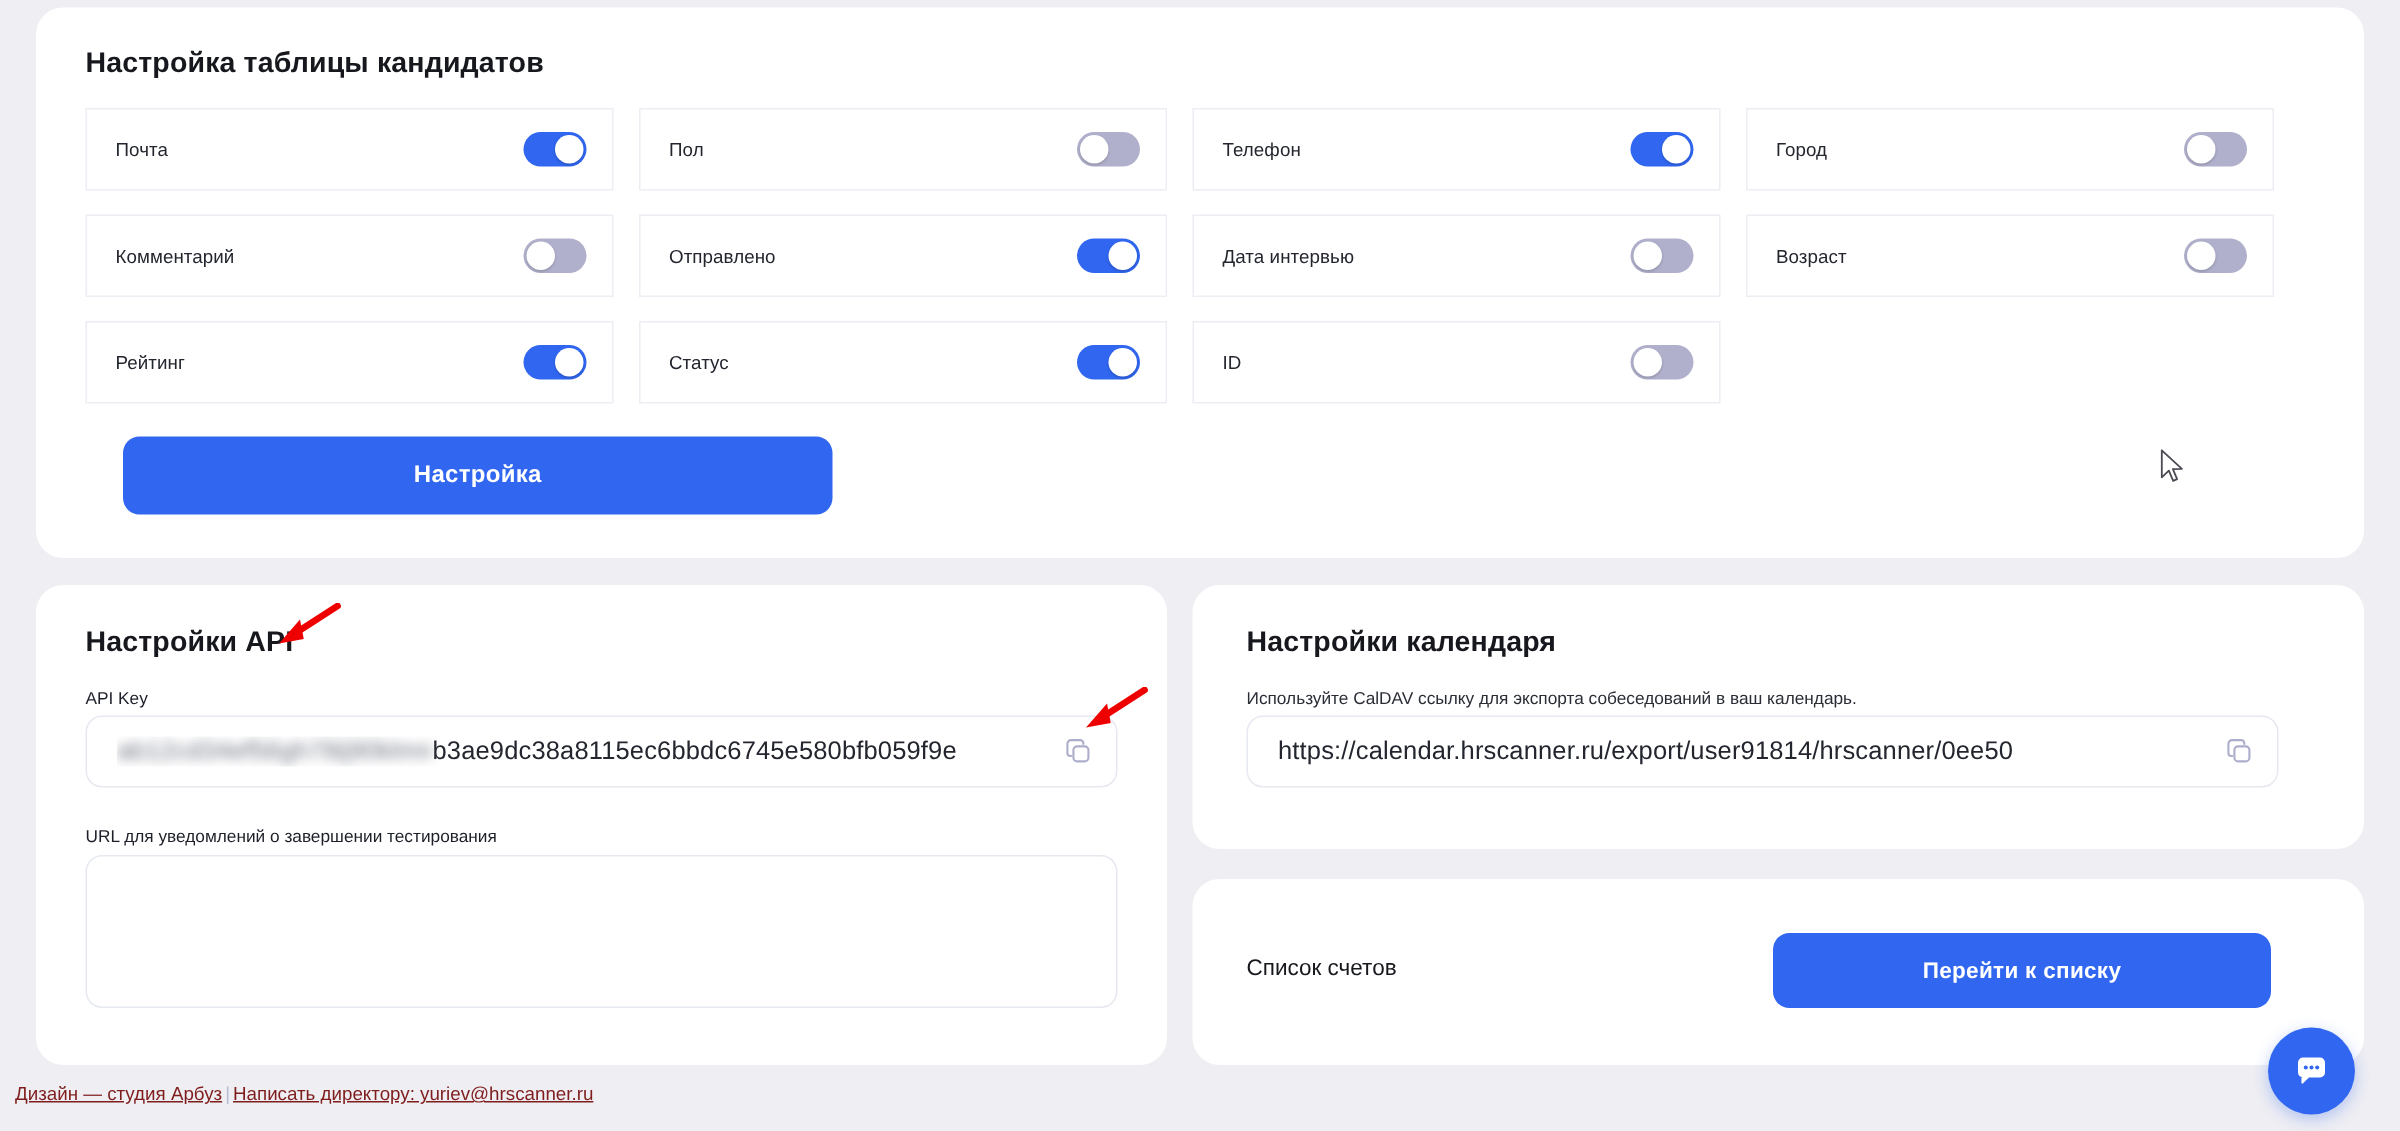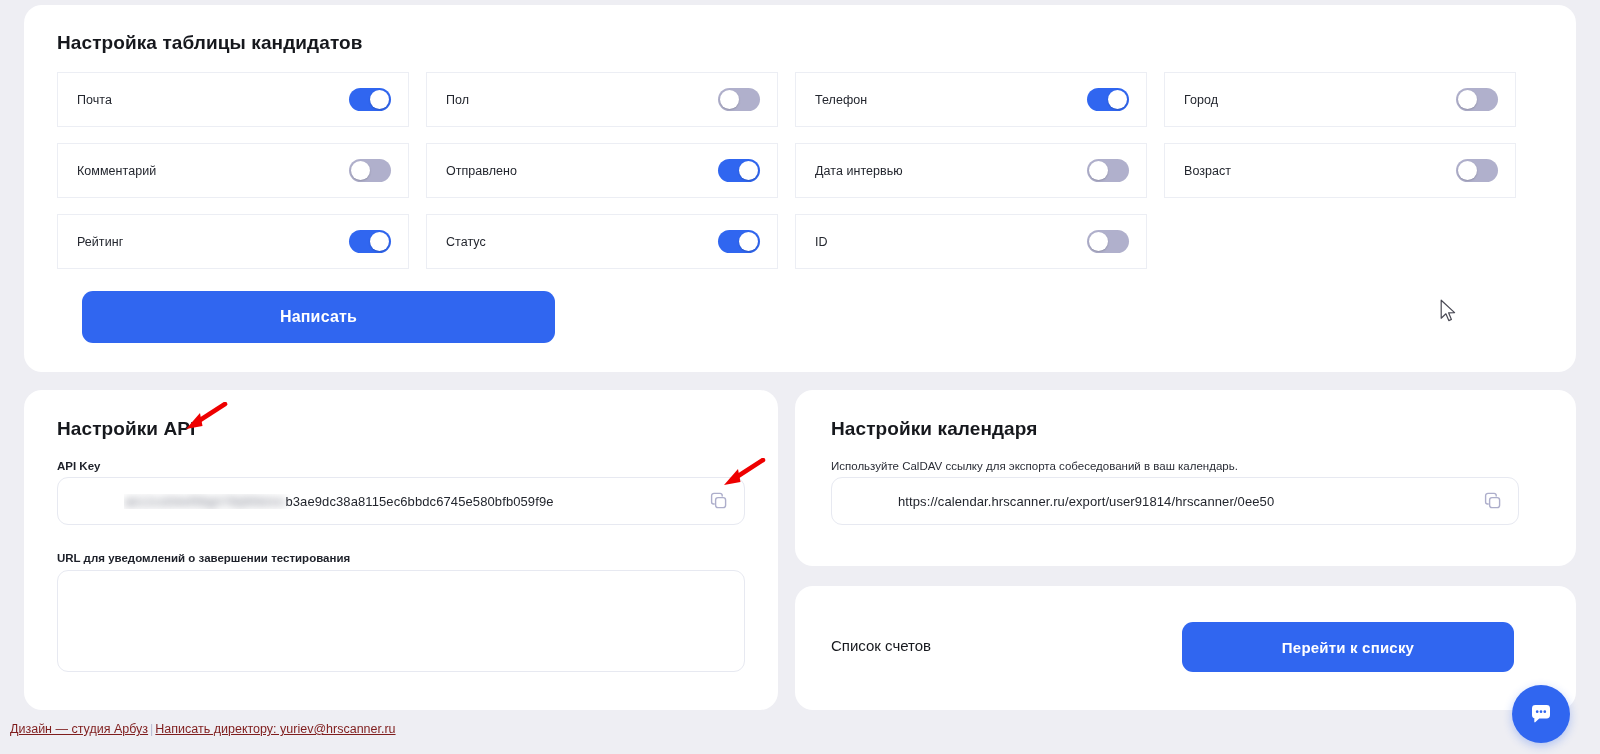--- a/index.html
+++ b/index.html
@@ -96,21 +96,21 @@
     font-weight: bold;
     font-family: "Liberation Sans", sans-serif;
     cursor: pointer;
     letter-spacing: .2px;
   }
 
   
   .field-label {
     position: absolute;
     font-size: 11.5px;
-    font-weight: bold;
+    font-weight: normal;
     color: #1d2029;
     white-space: nowrap;
   }
   #api-key-label { left: 33px; top: 70px; }
   #url-label     { left: 33px; top: 162px; }
 
   .help-text {
     position: absolute;
     font-size: 11.5px;
     color: #2a2d36;
@@ -126,26 +126,25 @@
     border-radius: 11px;
     display: flex;
     align-items: center;
     padding: 0 14px 0 20px;
   }
   #api-key-box   { left: 33px; top: 87px; width: 688px; height: 48px; }
   #caldav-box    { left: 36px; top: 87px; width: 688px; height: 48px; }
 
   .input-value {
     flex: 1;
-    font-size: 13px;
+    font-size: 17px;
     color: #23262e;
     white-space: nowrap;
     overflow: hidden;
     letter-spacing: .1px;
-    margin-left: 46px;
   }
   .blur-prefix {
     display: inline-block;
     filter: blur(4px);
     color: #6e7280;
     user-select: none;
   }
   .copy-btn {
     flex: none;
     width: 22px; height: 22px;
@@ -295,21 +294,21 @@
           </span>
         </div>
         <div class="toggle-row">
           <span class="toggle-label">ID</span>
           <span class="switch off">
             <span class="knob"></span>
           </span>
         </div>
       </div>
 
-    <button id="save-button">Написать</button>
+    <button id="save-button">Настройка</button>
   </div>
 
   <div class="card" id="api-card">
     <div class="card-title" id="api-title">Настройки API</div>
 
     <div class="field-label" id="api-key-label">API Key</div>
 
     <div class="input-box" id="api-key-box">
       <div class="input-value"><span class="blur-prefix" id="api-key-prefix">ab12cd34ef56gh78ij90klmn</span><span id="api-key-visible">b3ae9dc38a8115ec6bbdc6745e580bfb059f9e</span></div>
       <div class="copy-btn">

